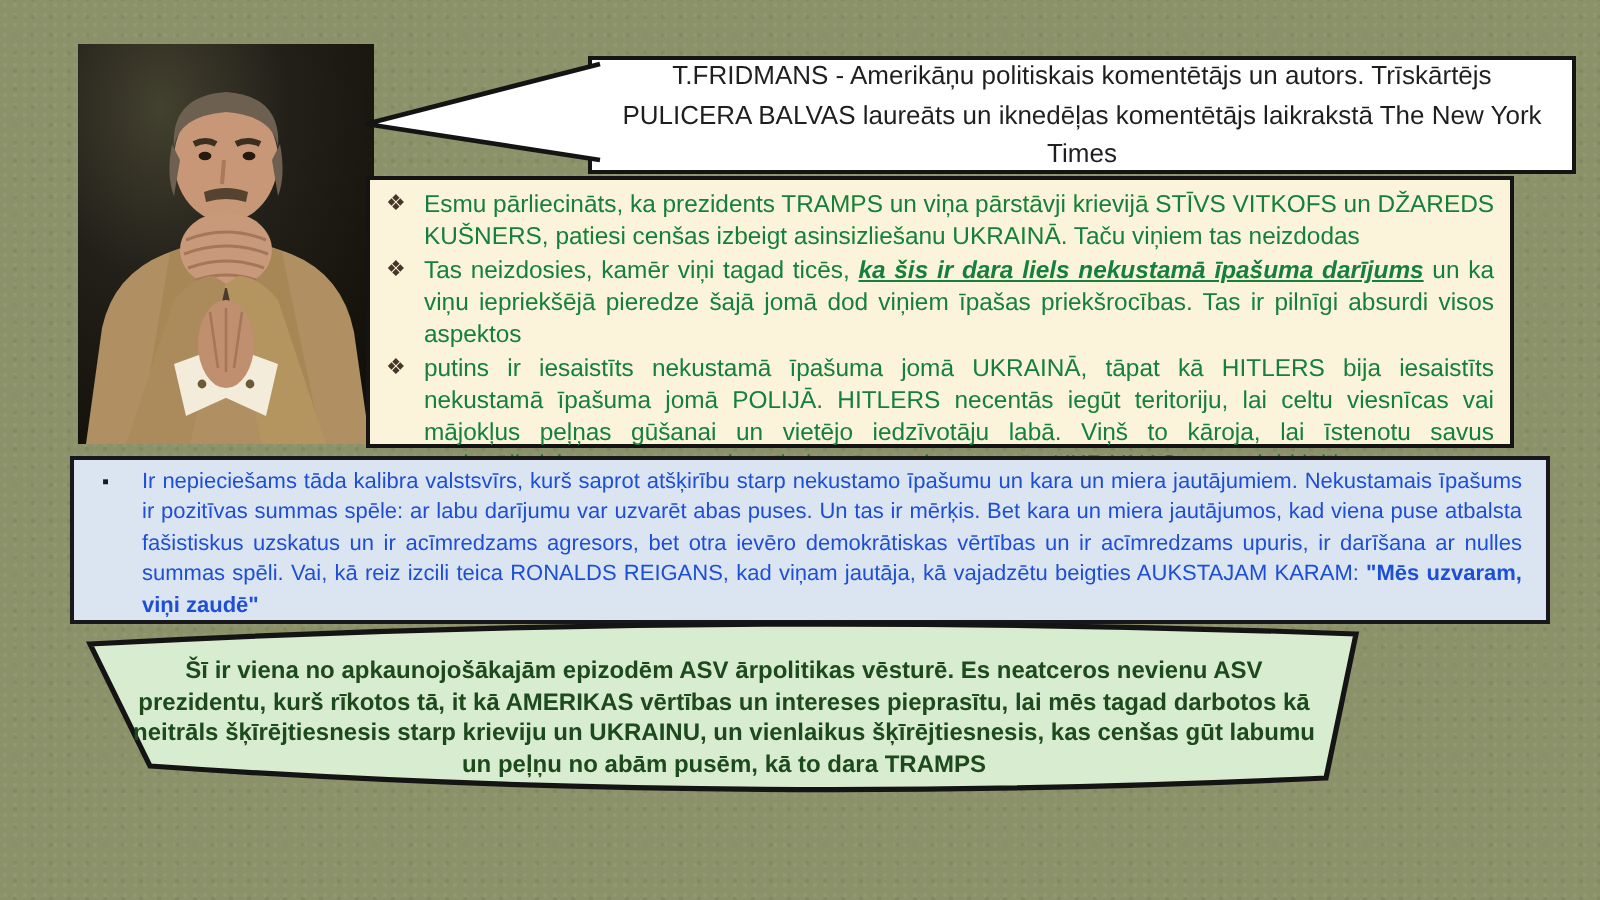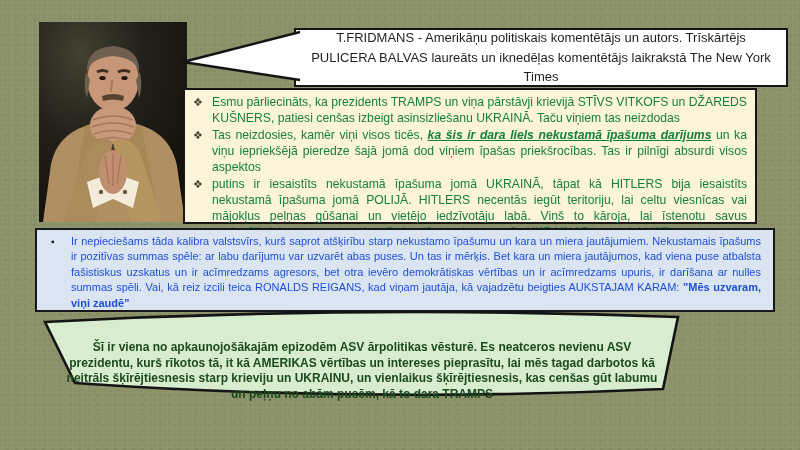--- a/index.html
+++ b/index.html
@@ -50,21 +50,21 @@
     position:absolute;left:35px;top:228px;width:740px;height:84px;
     background:#dbe5f1;border:2px solid #17171c;box-sizing:border-box;
     padding:4px 12px 2px 10px;
   }
   .blue-box .marker{
     flex:0 0 20px;font-size:10px;line-height:15.4px;color:#141c28;padding-left:4px;
   }
   .blue-box .btext{font-size:11px;line-height:15.4px;color:#1d4ed8;}
   .wave{position:absolute;left:30px;top:310px;width:660px;height:92px;}
   .wave-text{
-    position:absolute;left:62px;top:340px;width:600px;
+    position:absolute;left:62px;top:328px;width:600px;
     text-align:center;font-size:12px;font-weight:bold;line-height:15.5px;
     color:#1d4a1d;
   }
 </style>
 </head>
 <body>
 
 <div class="slide">
 
   <div class="photo">
@@ -125,21 +125,21 @@
     <path d="M120,6 L3,36 L120,54" fill="#ffffff" stroke="#141414" stroke-width="2.4"></path>
   </svg>
 
   <div class="main-box">
     <div class="bullet-row">
       <span class="marker">❖</span>
       <span class="btext"><span>Esmu pārliecināts, ka prezidents TRAMPS un viņa pārstāvji krievijā STĪVS VITKOFS un DŽAREDS KUŠNERS, patiesi cenšas izbeigt asinsizliešanu UKRAINĀ. Taču viņiem tas neizdodas</span><span class="emph"></span><span></span></span>
     </div>
     <div class="bullet-row">
       <span class="marker">❖</span>
-      <span class="btext"><span>Tas neizdosies, kamēr viņi visos ticēs, </span><span class="emph">ka šis ir dara liels nekustamā īpašuma darījums</span><span> un ka viņu iepriekšējā pieredze šajā jomā dod viņiem īpašas priekšrocības. Tas ir pilnīgi absurdi visos aspektos</span></span>
+      <span class="btext"><span>Tas neizdosies, kamēr viņi tagad ticēs, </span><span class="emph">ka šis ir dara liels nekustamā īpašuma darījums</span><span> un ka viņu iepriekšējā pieredze šajā jomā dod viņiem īpašas priekšrocības. Tas ir pilnīgi absurdi visos aspektos</span></span>
     </div>
     <div class="bullet-row">
       <span class="marker">❖</span>
       <span class="btext"><span>putins ir iesaistīts nekustamā īpašuma jomā UKRAINĀ, tāpat kā HITLERS bija iesaistīts nekustamā īpašuma jomā POLIJĀ. HITLERS necentās iegūt teritoriju, lai celtu viesnīcas vai mājokļus peļņas gūšanai un vietējo iedzīvotāju labā. Viņš to kāroja, lai īstenotu savus nacionālistiskos sapņus. putins rīkojas tāpat: viņam nerūp UKRAINAS tautas labklājība</span><span class="emph"></span><span></span></span>
     </div>
   </div>
 
   <div class="blue-box">
     <div class="bullet-row">
       <span class="marker">▪</span>

